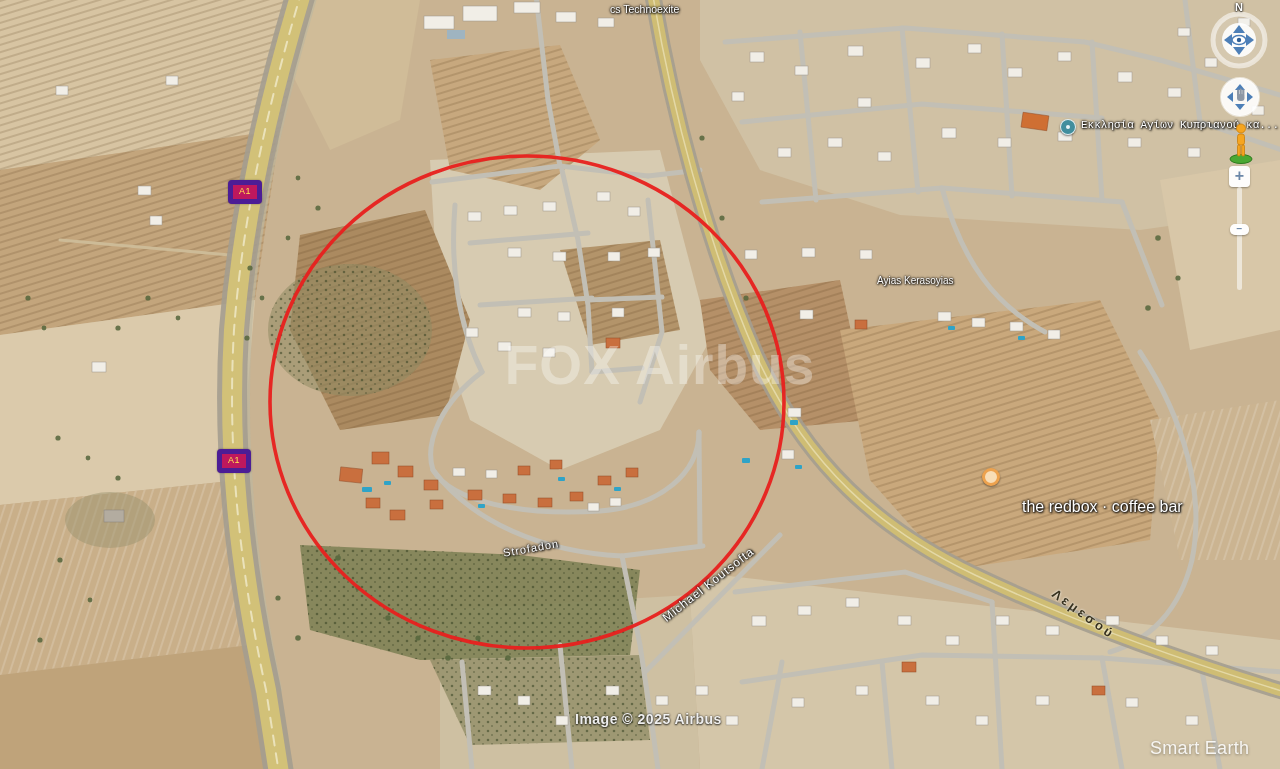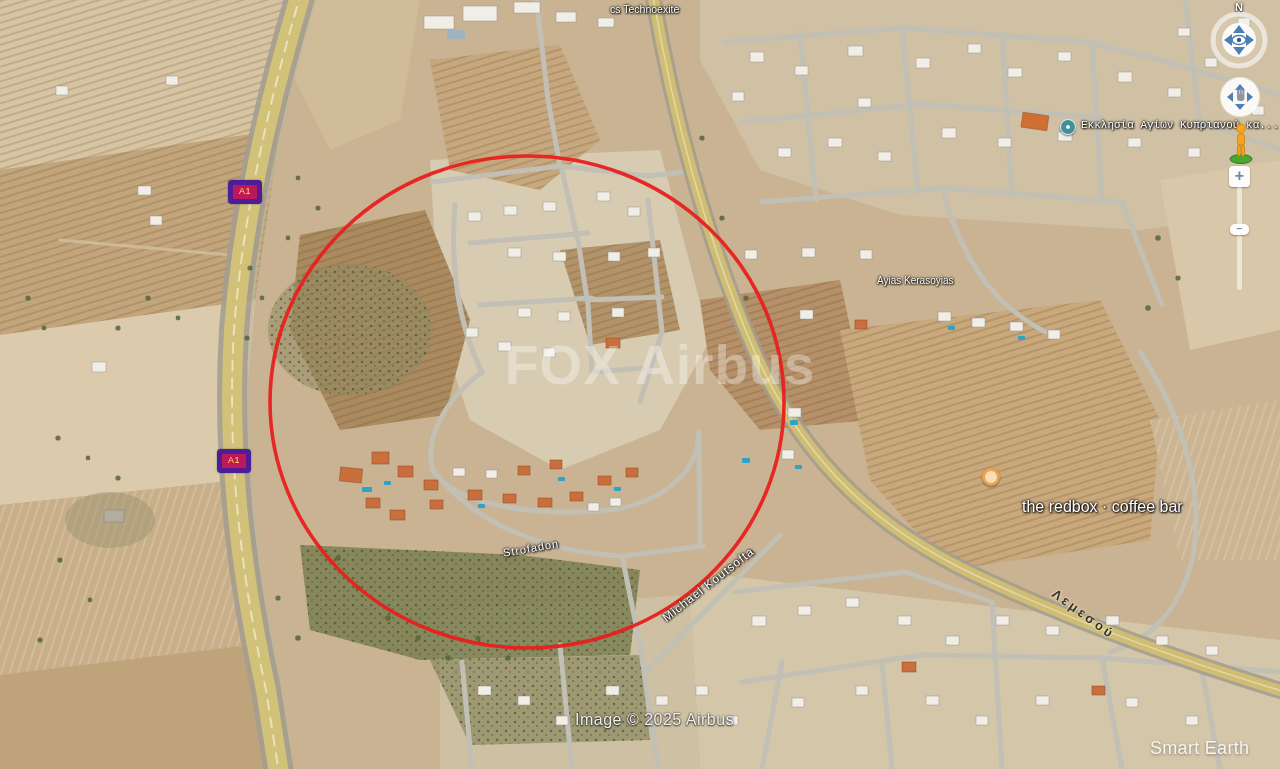--- a/index.html
+++ b/index.html
@@ -26,22 +26,22 @@
     color:#38321f;font-weight:bold;letter-spacing:3px;
     text-shadow:0 0 2px rgba(255,255,250,.75),0 0 3px rgba(255,255,250,.55);}
   .a1-shield{position:absolute;width:24px;height:14px;background:#be185d;border:5px solid #4c1d95;
     border-radius:4px;color:#ffe352;font-weight:normal;font-size:9px;text-align:center;line-height:13px;
     letter-spacing:.5px;box-shadow:0 0 2px rgba(0,0,0,.4);}
   .a1-north{left:228px;top:180px;}
   .a1-south{left:217px;top:449px;}
 
   .watermark{position:absolute;left:340px;top:334px;width:640px;text-align:center;
     font-size:55px;font-weight:bold;color:rgba(255,255,255,.34);letter-spacing:1px;line-height:1.16;}
-  .attribution{position:absolute;left:575px;top:711px;font-size:16px;color:rgba(255,255,255,.92);
-    text-shadow:0 0 2px rgba(0,0,0,.85),0 1px 2px rgba(0,0,0,.7);letter-spacing:.5px;}
+  .attribution{position:absolute;left:575px;top:711px;font-size:14px;color:rgba(255,255,255,.92);
+    text-shadow:0 0 2px rgba(0,0,0,.85),0 1px 2px rgba(0,0,0,.7);letter-spacing:.5px;font-weight:bold;}
   .ge-logo{position:absolute;left:1150px;top:738px;font-size:18px;color:rgba(255,255,255,.88);
     letter-spacing:.3px;text-shadow:0 1px 3px rgba(0,0,0,.4);}
 
   
   .north-label{position:absolute;left:1235px;top:1px;font-size:11px;font-weight:bold;color:#fff;
     text-shadow:0 0 2px #000,0 1px 2px #000;}
   .ctl{position:absolute;}
   .look-ctl{left:1208px;top:8px;}
   .pan-ctl{left:1218px;top:76px;}
   .pegman-ctl{left:1228px;top:121px;}

